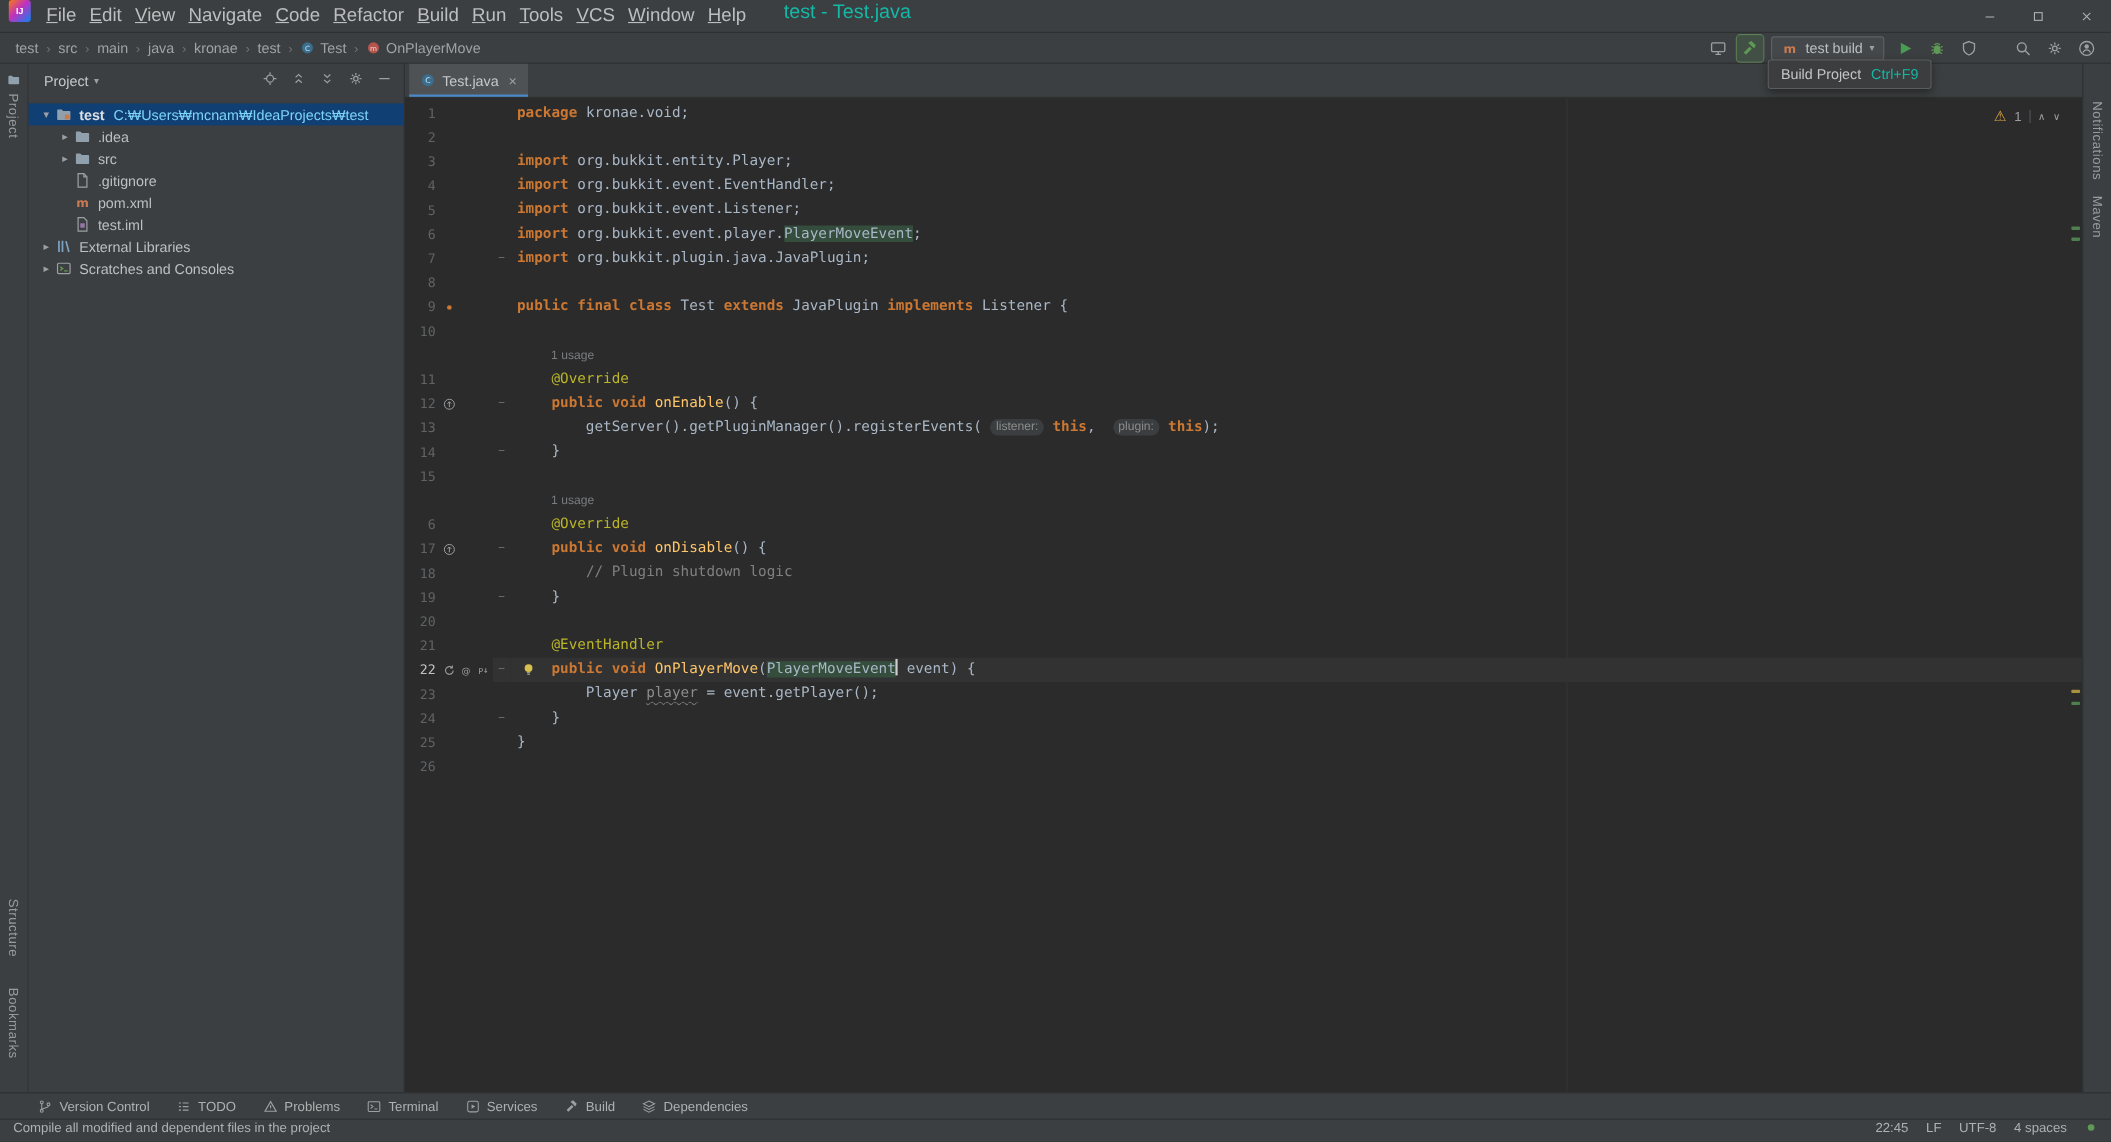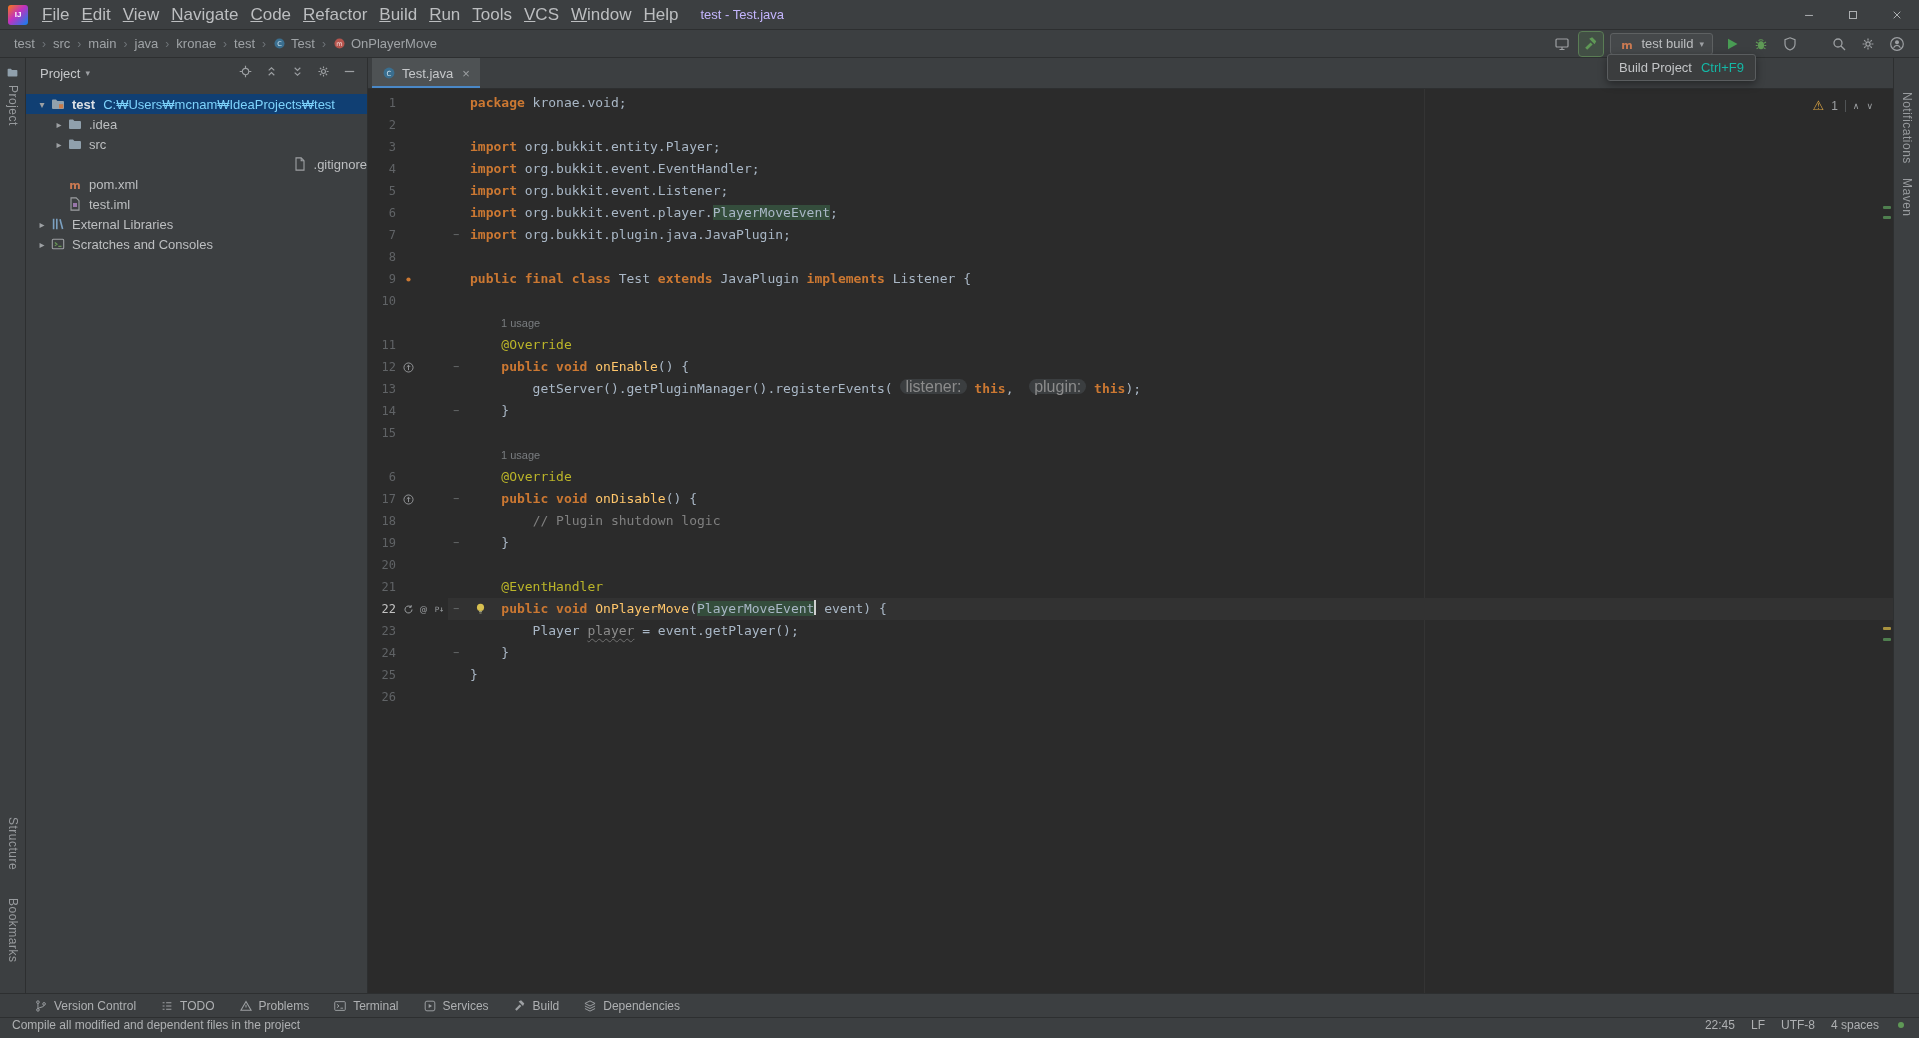--- a/index.html
+++ b/index.html
@@ -1,26 +1,26 @@
 <!DOCTYPE html>
 <html style="--bg-panel: #3c3f41; --bg-editor: #2b2b2b; --border: #2d2f30; --keyword: #cc7832; --annotation: #bbb529; --method: #ffc66b; --comment: #808080; --code-default: #a9b7c6; --line-number: #606366; --current-line: #323232; --selection: #103f73; --ident-highlight: #344d3c; --tab-active: #4e5254; --tab-underline: #4a88c7; --warning: #d9a343; --run-green: #499c54; --hint-bg: #3b3e40; --hint-text: #8c8c8c;"><head>
 <meta charset="utf-8">
 <style>
 *{margin:0;padding:0;box-sizing:border-box}
 html,body{width:1919px;height:1038px;overflow:hidden}
 body{font-family:"Liberation Sans","DejaVu Sans",sans-serif;font-size:13px;color:#bbbbbb;background:#2b2b2b}
 .app{width:1919px;height:1038px;display:flex;flex-direction:column;background:var(--bg-panel);position:relative}
 
 
-.titlebar{height:30px;flex:none;display:flex;align-items:center;background:var(--bg-panel);border-bottom:1px solid var(--border);padding-left:8px}
+.titlebar{height:30px;flex:none;display:flex;background:var(--bg-panel);border-bottom:1px solid var(--border);padding-left:8px}
 .logo{width:20px;height:20px;border-radius:3px;background:linear-gradient(135deg,#f97a12,#c131be 45%,#0a84f2);color:#fff;font-size:8px;font-weight:bold;display:flex;align-items:center;justify-content:center;margin-right:8px;flex:none}
 .menus{display:flex}
 .menu-item{display:inline-block;padding:4px 6px;color:#bcbec0;font-size:17px}
 .menu-item::first-letter{text-decoration:underline}
-.wintitle{margin-left:16px;color:#c4b5fd;font-size:13px}
+.wintitle{margin-left:28px;color:#14b8a6;font-size:18px}
 .wincontrols{margin-left:auto;display:flex;height:100%}
 .winbtn{width:44px;height:100%;display:flex;align-items:center;justify-content:center}
 .winbtn .icon{width:14px;height:14px}
 
 
 .toolbar{height:28px;flex:none;display:flex;align-items:center;background:var(--bg-panel);border-bottom:1px solid var(--border);padding:0 10px 0 14px}
 .crumbs{display:flex;align-items:center;gap:7px;color:#9fa3a6;font-size:13px}
 .crumb{display:flex;align-items:center;gap:5px}
 .crumb-sep{color:#6f7478;font-size:12px}
 .tb-right{margin-left:auto;display:flex;align-items:center;gap:7px}
@@ -72,21 +72,21 @@
 .lt{flex:1;position:relative;padding-left:6px;color:var(--code-default)}
 .row.cur .lt,.row.cur .fold{background:var(--current-line)}
 .row.cur .ln{color:#c2c2c2}
 .tok-k{color:var(--keyword);font-weight:bold}
 .tok-a{color:var(--annotation)}
 .tok-m{color:var(--method)}
 .tok-c{color:var(--comment)}
 .tok-p{color:var(--code-default)}
 .tok-g{background:var(--ident-highlight)}
 .tok-u{color:#8c8c8c;text-decoration:underline wavy #6f6f6f 1px;text-underline-offset:3px}
-.hint{display:inline-block;background:var(--hint-bg);color:var(--hint-text);font-size:16px;line-height:15px;border-radius:8px;padding:0 5px;vertical-align:1px;font-family:"Liberation Sans",sans-serif}
+.hint{display:inline-block;background:var(--hint-bg);color:var(--hint-text);font-size:11px;line-height:15px;border-radius:8px;padding:0 5px;vertical-align:1px;font-family:"Liberation Sans",sans-serif}
 .caret{display:inline-block;width:2px;height:15px;background:#cfcfcf;vertical-align:-2px}
 .inlay{color:#7a7d80;font-size:11px;font-family:"Liberation Sans",sans-serif;margin-left:31px}
 .lt .bulb{position:absolute;left:9px;top:3px;width:15px;height:15px}
 .inspect{position:absolute;top:6px;right:20px;display:flex;align-items:center;gap:7px;font-family:"Liberation Sans",sans-serif;font-size:12px;color:#9da0a3;z-index:5}
 .warnchar{color:var(--warning);font-size:13px}
 .insp-sep{width:1px;height:12px;background:#515456}
 .insp-btn{font-size:9px;color:#9da0a3}
 .margin-guide{position:absolute;top:0;bottom:0;left:1056px;width:1px;background:#343434}
 .stripe-mark{position:absolute;right:2px;width:8px;height:3px;border-radius:1px}
 .sm1{top:117px;background:#4f7f4f}
@@ -365,21 +365,21 @@
           </div>
           <div class="trow" style="padding-left: 25px;">
             <span class="ch">▸</span>
             <span class="icon">
               <svg viewBox="0 0 16 16">
                 <path d="M2 4.4c0-.5.4-.9.9-.9h3.1l1.4 1.5h5.7c.5 0 .9.4.9.9v6.2c0 .5-.4.9-.9.9H2.9c-.5 0-.9-.4-.9-.9z" fill="#90a0ac"></path>
               </svg>
             </span>
             <span class="lab">src</span>
           </div>
-          <div class="trow" style="padding-left: 25px; justify-content: flex-end;">
+          <div class="trow" style="padding-left: 25px;">
             <span class="ch"></span>
             <span class="icon">
               <svg viewBox="0 0 16 16">
                 <path d="M4 1.9h5.2l2.8 2.8v9.4H4z" fill="none" stroke="#9da0a3" stroke-width="1.1"></path>
                 <path d="M9.2 1.9v2.8H12" fill="none" stroke="#9da0a3" stroke-width="1.1"></path>
               </svg>
             </span>
             <span class="lab">.gitignore</span>
           </div>
           <div class="trow" style="padding-left: 25px;">

